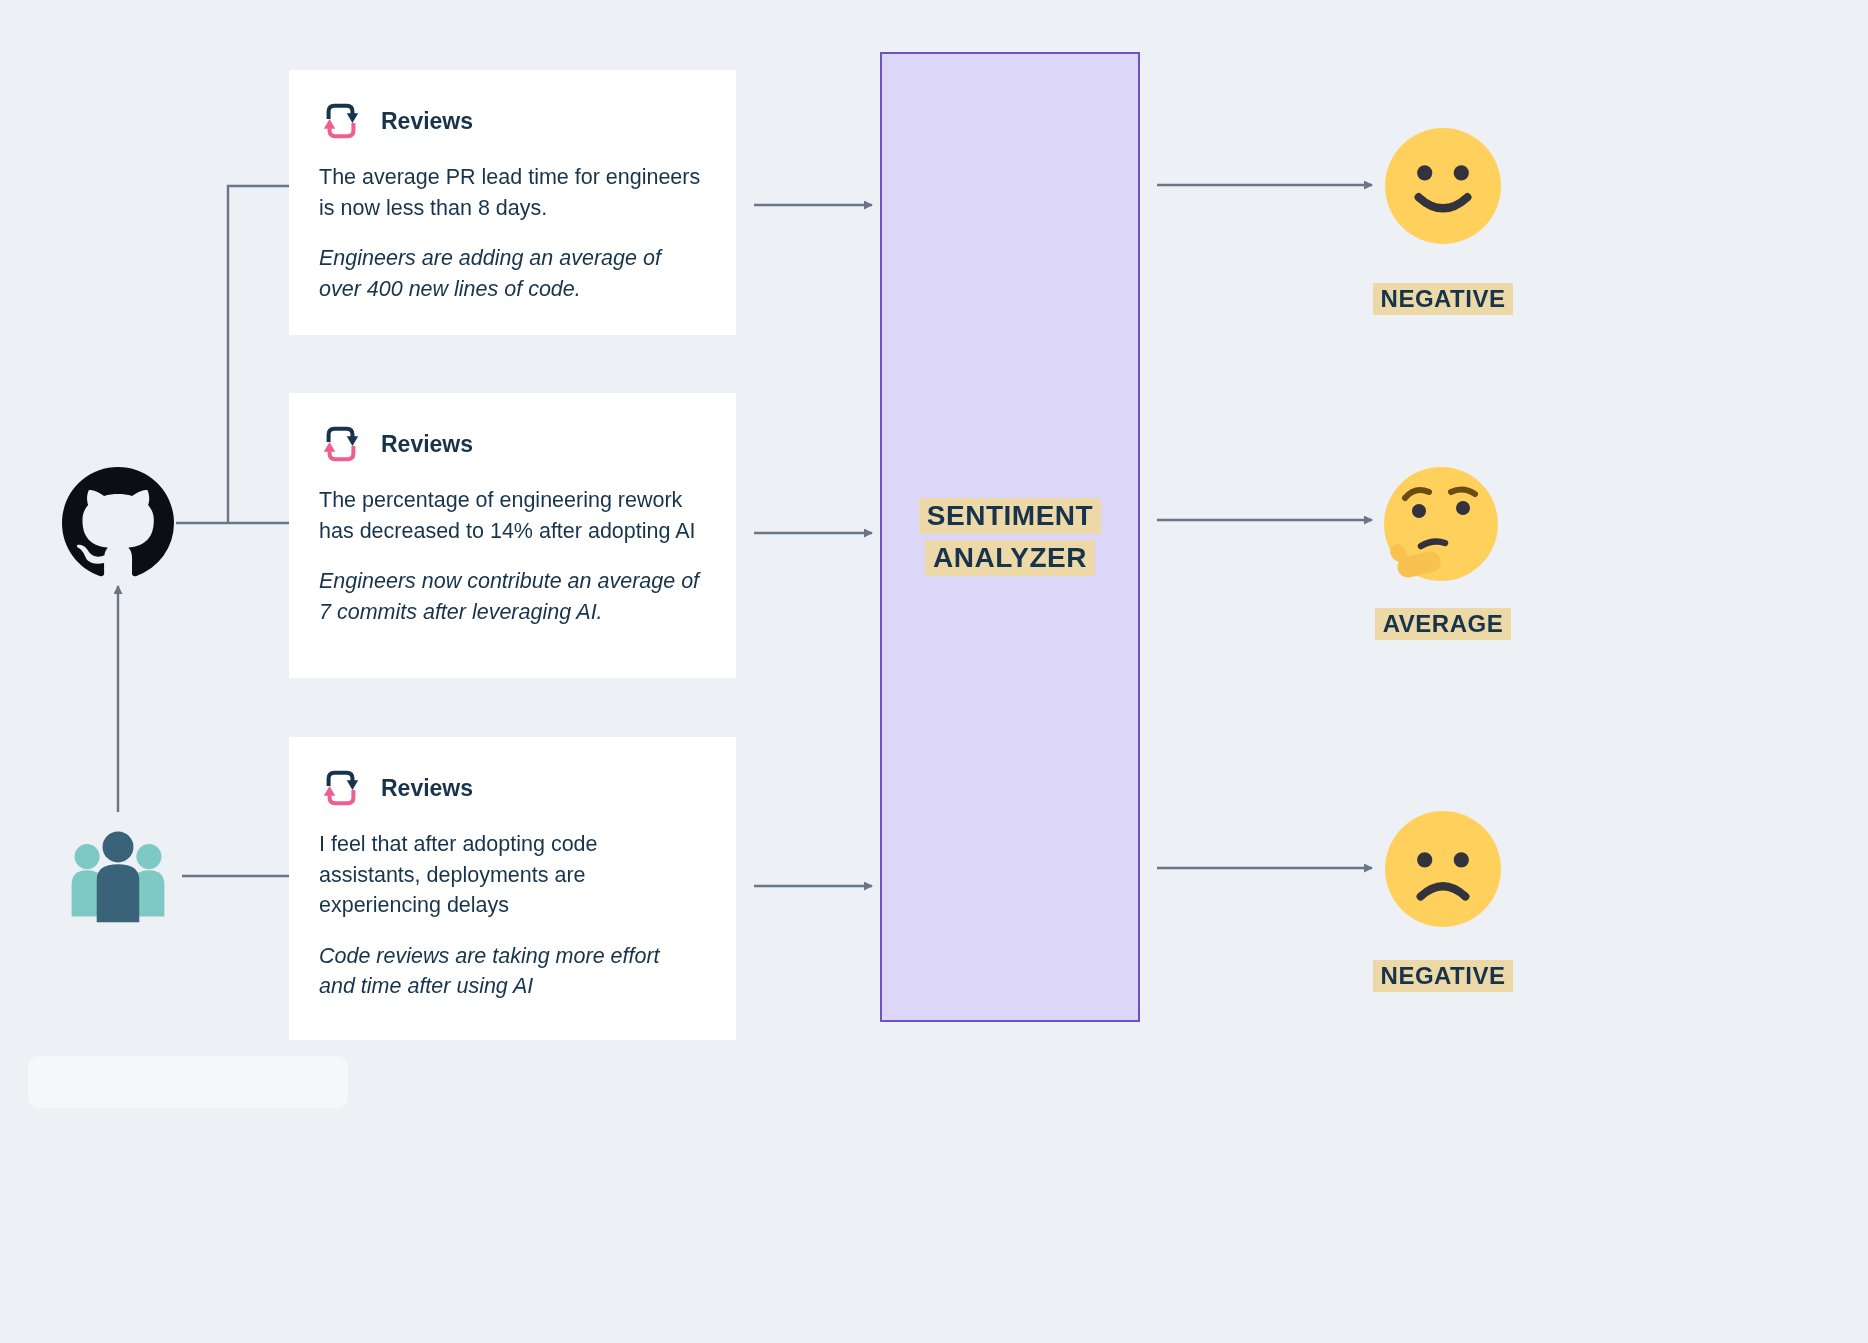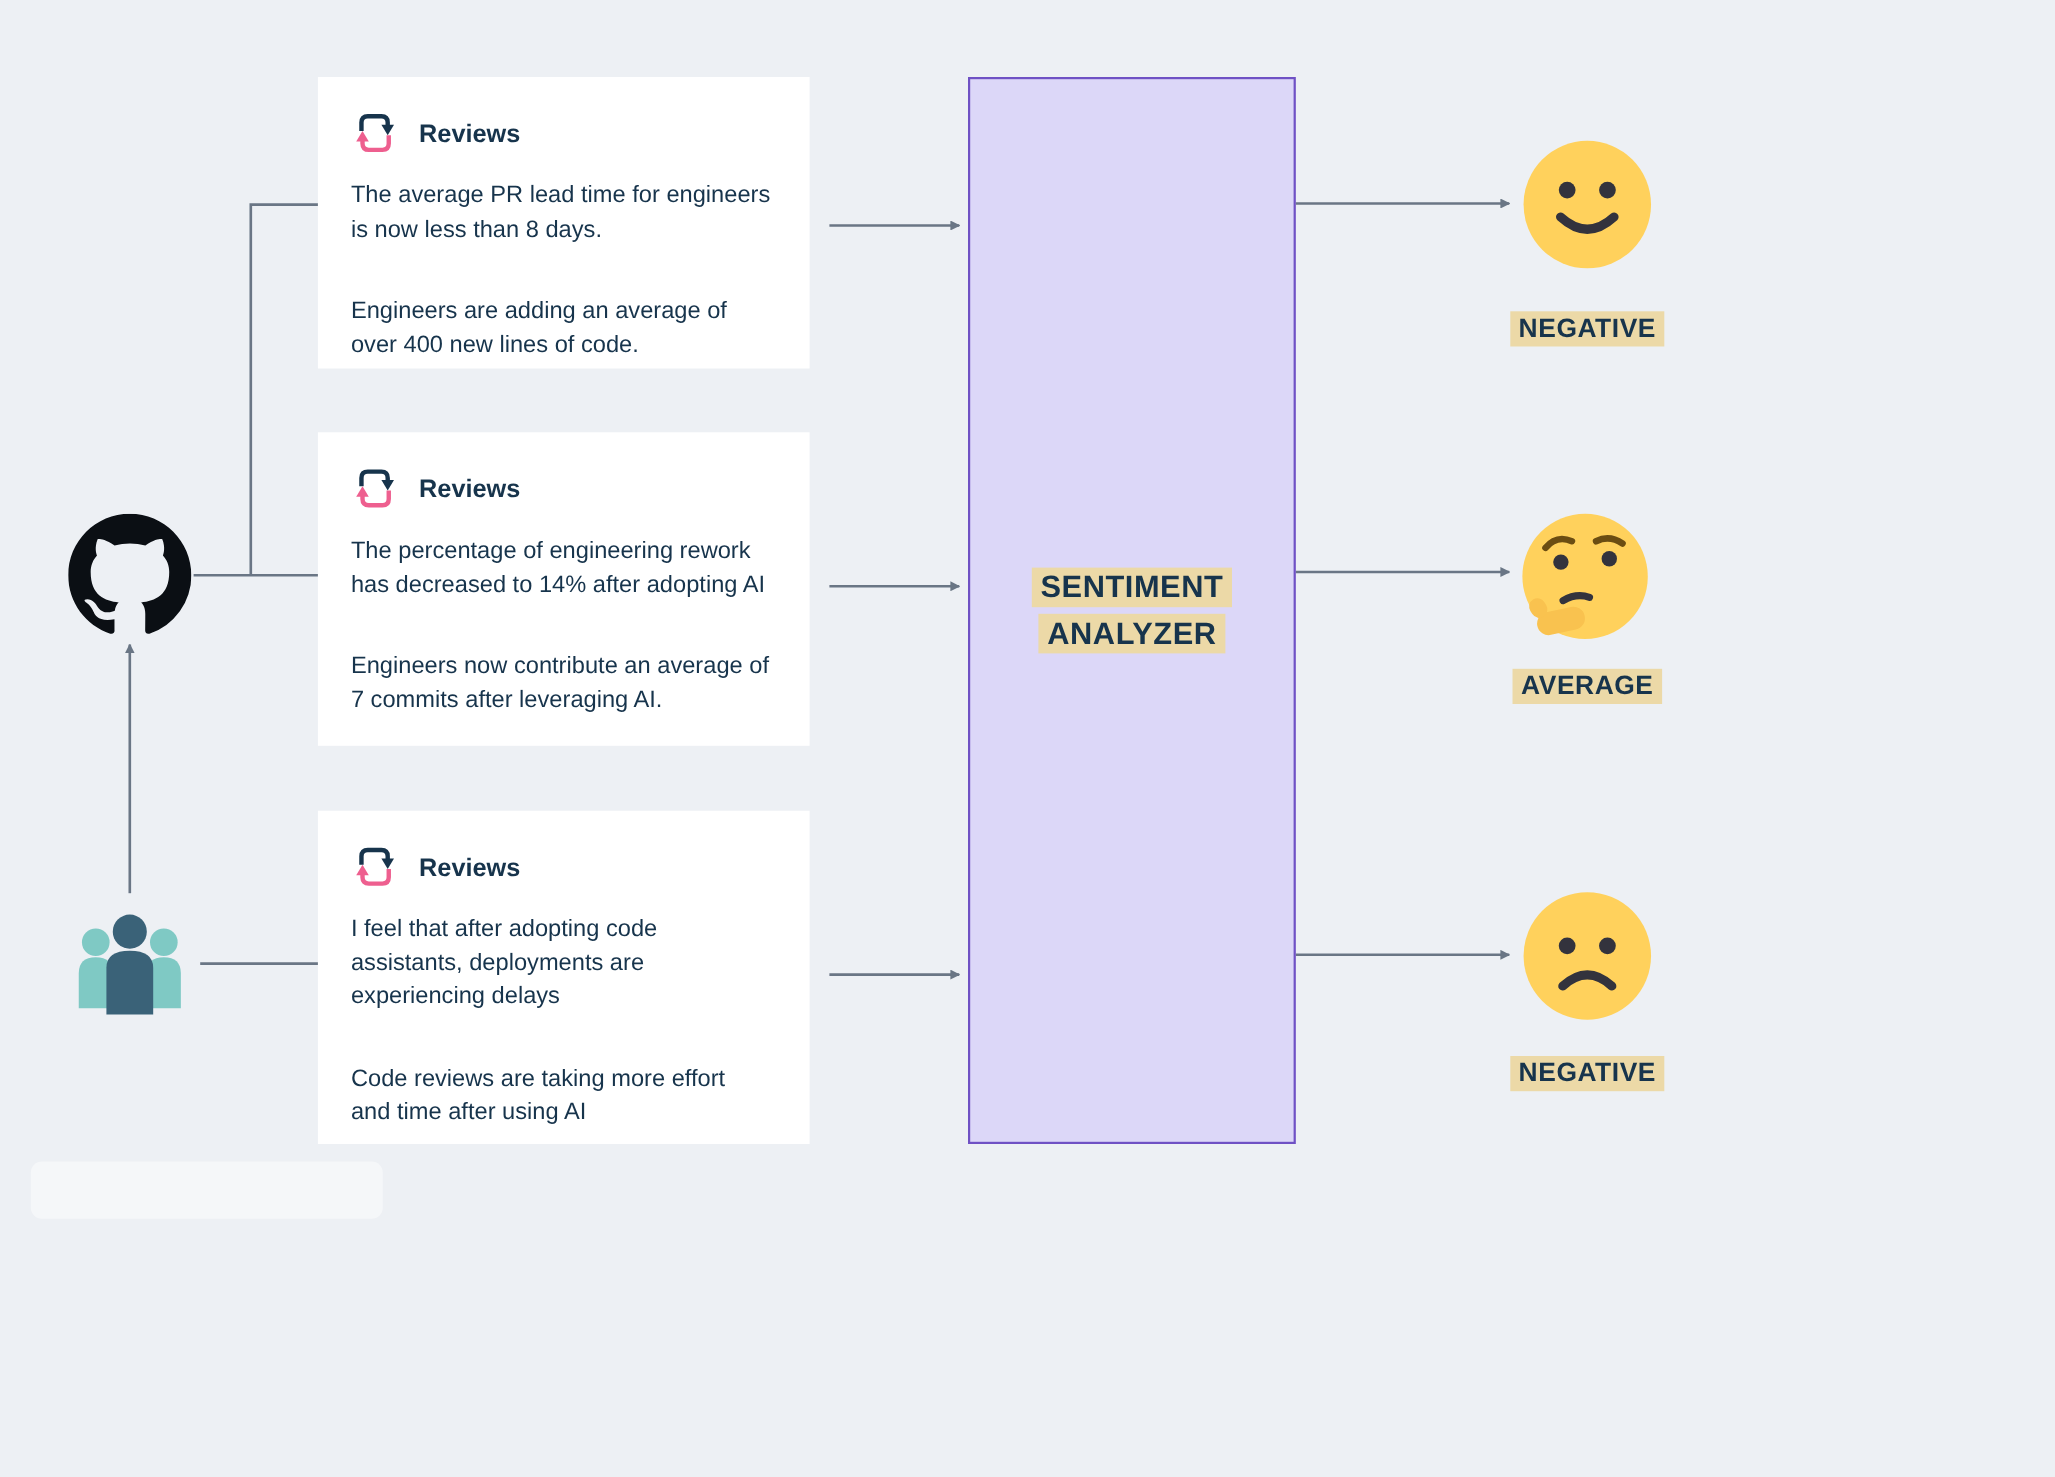--- a/index.html
+++ b/index.html
@@ -49,28 +49,28 @@
     font-size: 23px;
     font-weight: 700;
     color: #17344c;
   }
   .card p {
     font-size: 21.5px;
     line-height: 1.42;
     max-width: 382px;
     color: #17344c;
   }
-  .card p + p { margin-top: 44px; }
+  .card p + p { margin-top: 20px; font-style: italic; }
 
   
   .analyzer {
     position: absolute;
     left: 880px;
-    top: 70px;
-    width: 298px;
+    top: 52px;
+    width: 260px;
     height: 970px;
     background: #dcd7f8;
     border: 2px solid #6f51c4;
     display: flex;
     align-items: center;
     justify-content: center;
   }
   .analyzer-text {
     display: flex;
     flex-direction: column;

